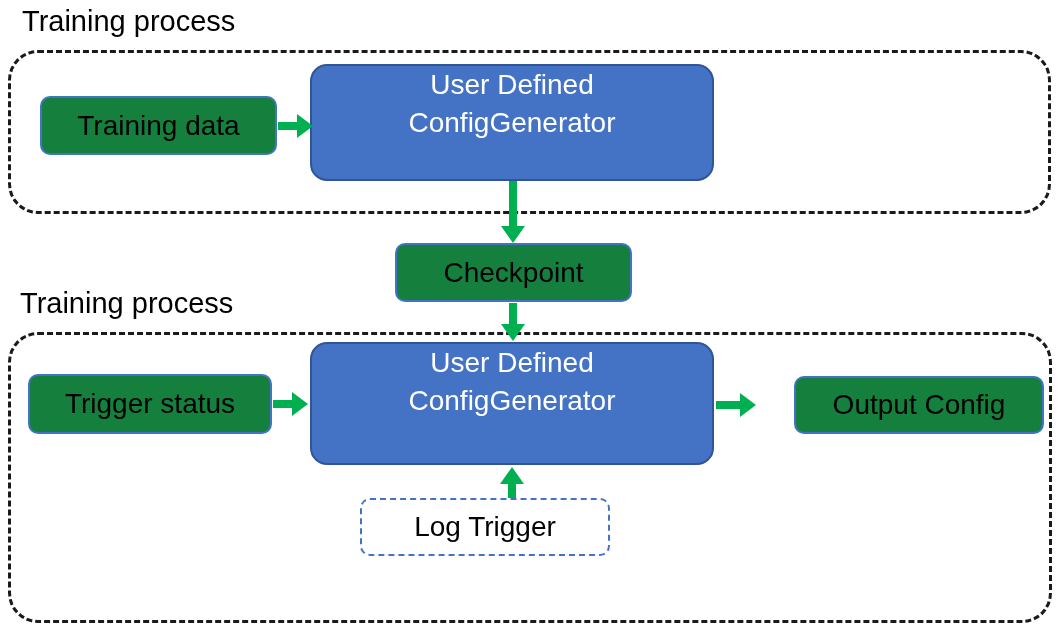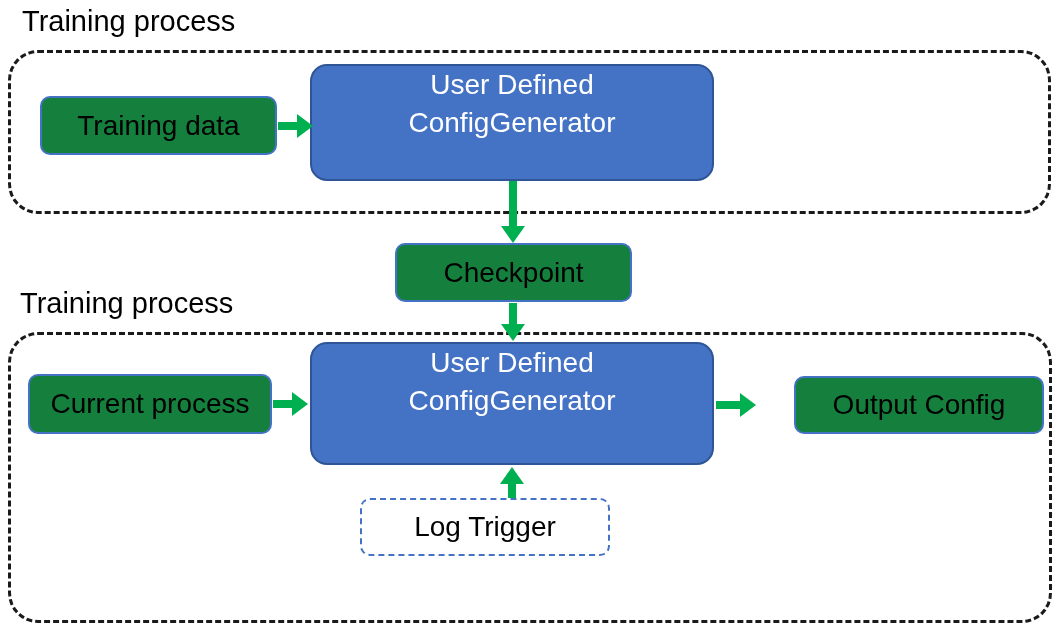--- a/index.html
+++ b/index.html
@@ -101,21 +101,21 @@
   <div class="bluebox" style="left:310px; top:64px; width:404px; height:117px;">
     <span>User Defined</span>
     <span>ConfigGenerator</span>
   </div>
 
   <div class="wbox" style="left:395px; top:243px; width:237px; height:59px;text-align:right;">
     <span>Checkpoint</span>
   </div>
 
   <div class="wbox" style="left:28px; top:374px; width:244px; height:60px;">
-    <span>Current process</span>
+    <span>Trigger status</span>
   </div>
 
   <div class="bluebox" style="left:310px; top:342px; width:404px; height:123px;">
     <span>User Defined</span>
     <span>ConfigGenerator</span>
   </div>
 
   <div class="wbox" style="left:758px; top:376px; width:250px; height:58px;margin-left:36px;">
     <span>Output Config</span>
   </div>

